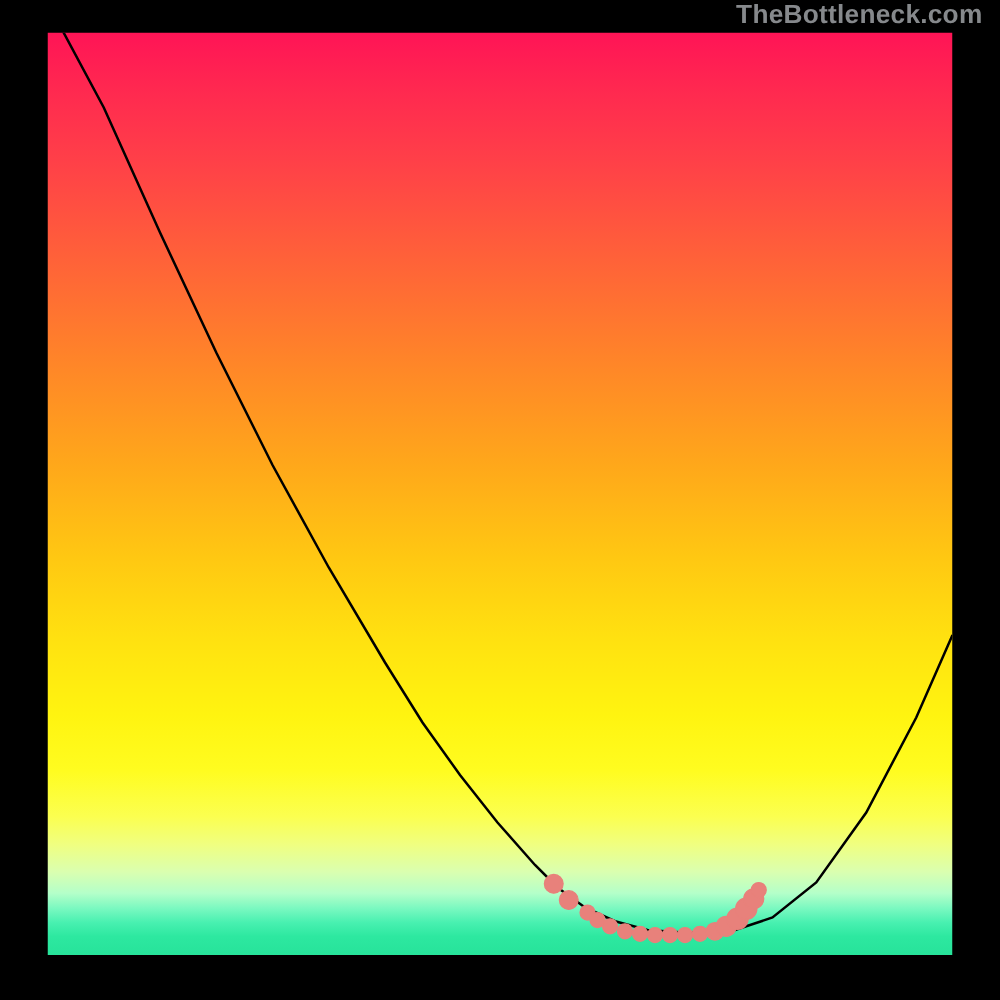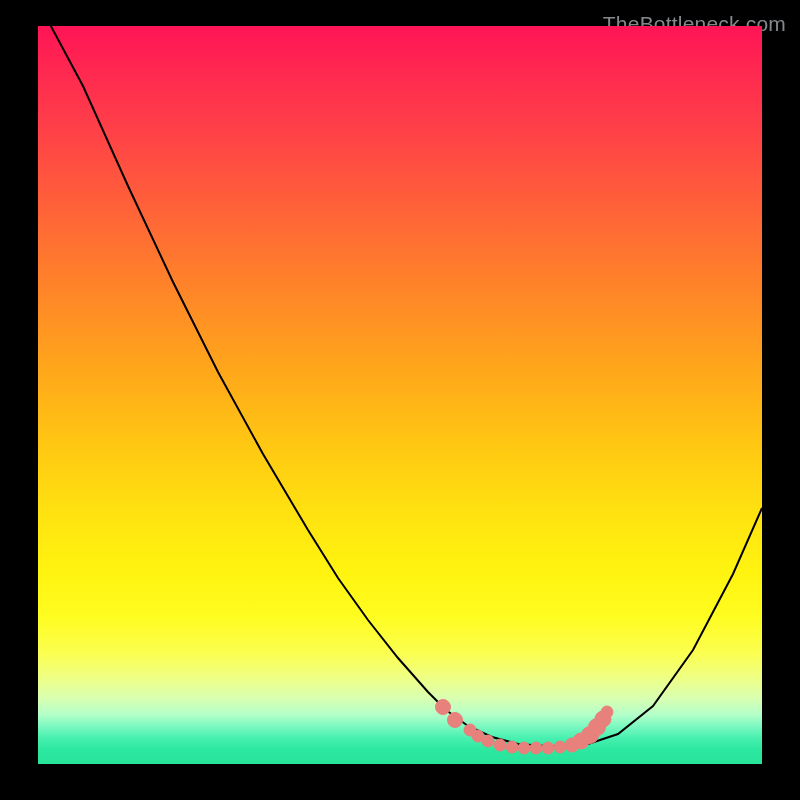--- a/index.html
+++ b/index.html
@@ -19,21 +19,21 @@
       #fffc20 80%,
       #fbff50 85%,
       #f0ff80 88%,
       #daffb0 91%,
       #b4ffc9 93.3%,
       #78f8c0 95%,
       #48f0b0 96.5%,
       #2de8a0 98%,
       #27e39a 100%);}
   svg.curve{position:absolute;left:0;top:0;width:724px;height:738px}
-  .watermark{position:absolute;top:12px;right:14px;color:#86898c;font-size:21px;font-weight:400;letter-spacing:0.2px}
+  .watermark{position:absolute;top:0;right:14px;color:#86898c;font-size:21px;font-weight:700;letter-spacing:0.2px}
 </style>
 </head>
 <body>
 
 <div class="frame">
   <div class="watermark">TheBottleneck.com</div>
   <div class="plot">
     <div class="gradient"></div>
     <svg class="curve" viewBox="0 0 724 738" preserveAspectRatio="none">
       <path id="curve-path" fill="none" stroke-width="2" d="M0 -24 L45 60 L90 160 L135 256 L180 346 L225 428 L270 504 L300 552 L330 594 L360 632 L390 666 L408 684 L430 700 L454 711 L480 718 L508 720 L528 720 L550 718 L580 708 L615 680 L655 624 L695 548 L724 482" stroke="#000000"></path>

